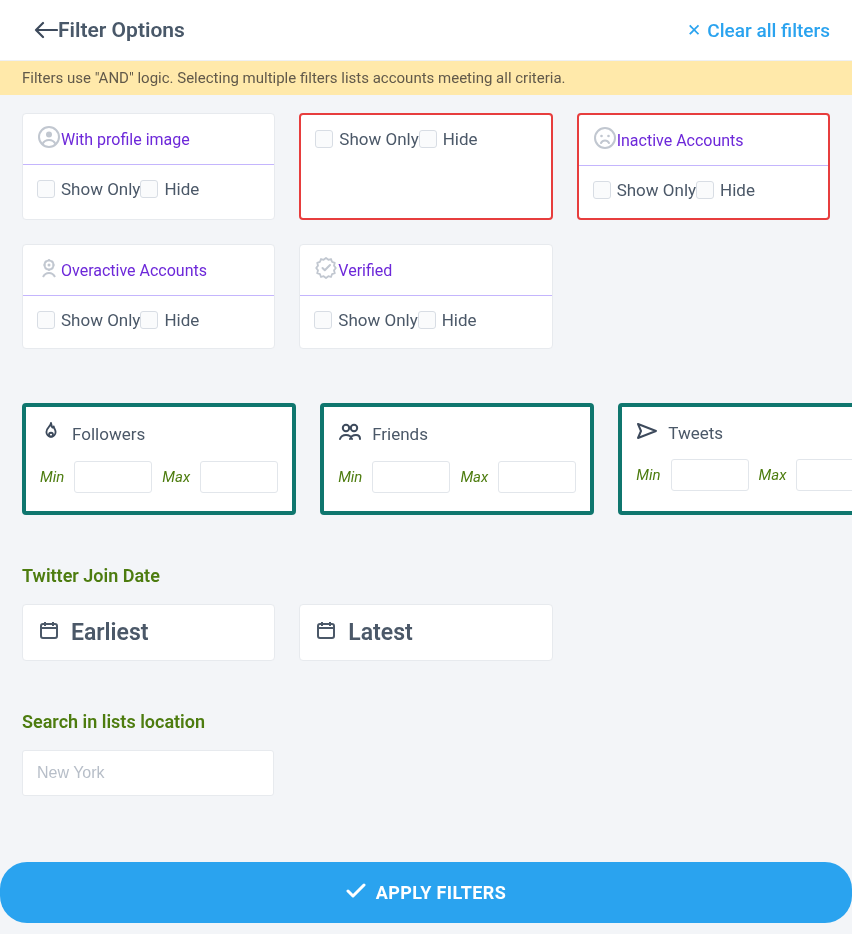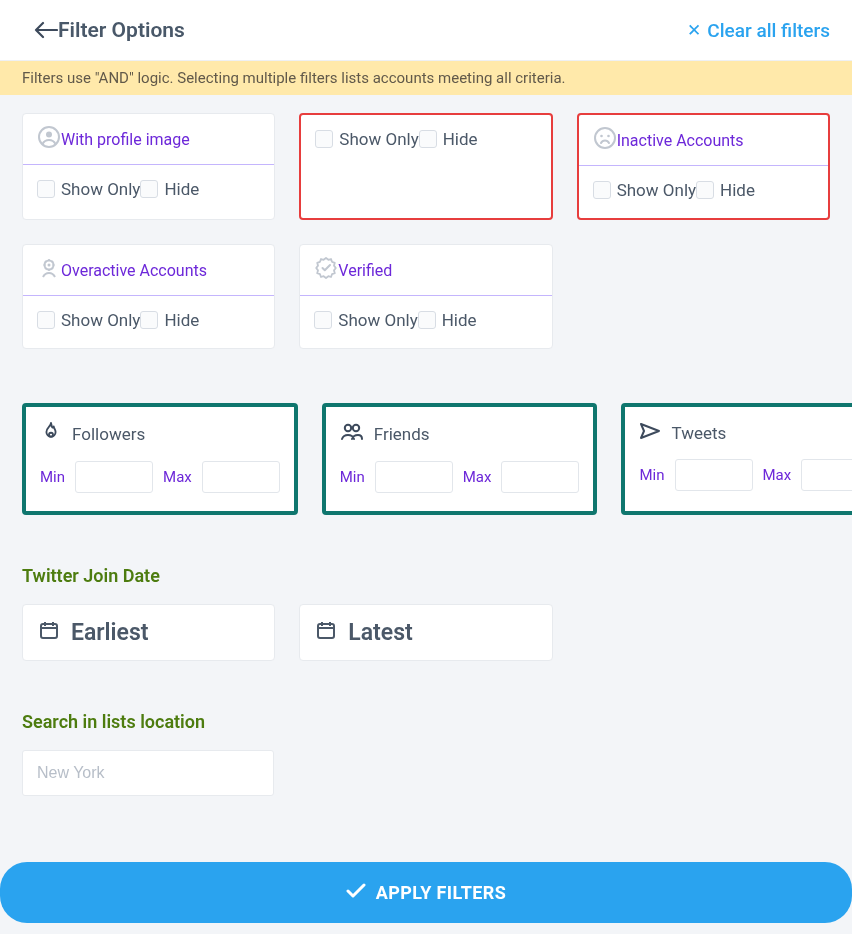--- a/index.html
+++ b/index.html
@@ -51,21 +51,21 @@
     width: 18px; height: 18px;
     border: 1px solid #d8dde4;
     border-radius: 3px;
     background: #fafbfc;
     display: inline-block;
   }
   .section-gap { height: 54px; }
   .range-card { background: #fff; border: 4px solid #0f766e; border-radius: 4px; padding: 14px 14px 18px 14px; }
   .range-head { display: flex; align-items: center; gap: 10px; color: #4b5868; font-size: 17px; margin-bottom: 14px; }
   .range-row { display: flex; align-items: center; gap: 10px; }
-  .range-label { color: #6d28d9; font-size: 15px; }
+  .range-label { color: #4d7c0f; font-size: 15px; font-style: italic; }
   .range-input {
     width: 78px; height: 32px;
     border: 1px solid #e2e6eb;
     border-radius: 3px;
     background: #fff;
     padding: 0 6px;
     font-size: 14px;
   }
   .sub-heading { font-size: 18px; font-weight: 600; color: #4d7c0f; margin: 50px 0 18px 0; }
   .date-grid { display: grid; grid-template-columns: repeat(3, 1fr); gap: 24px; }

